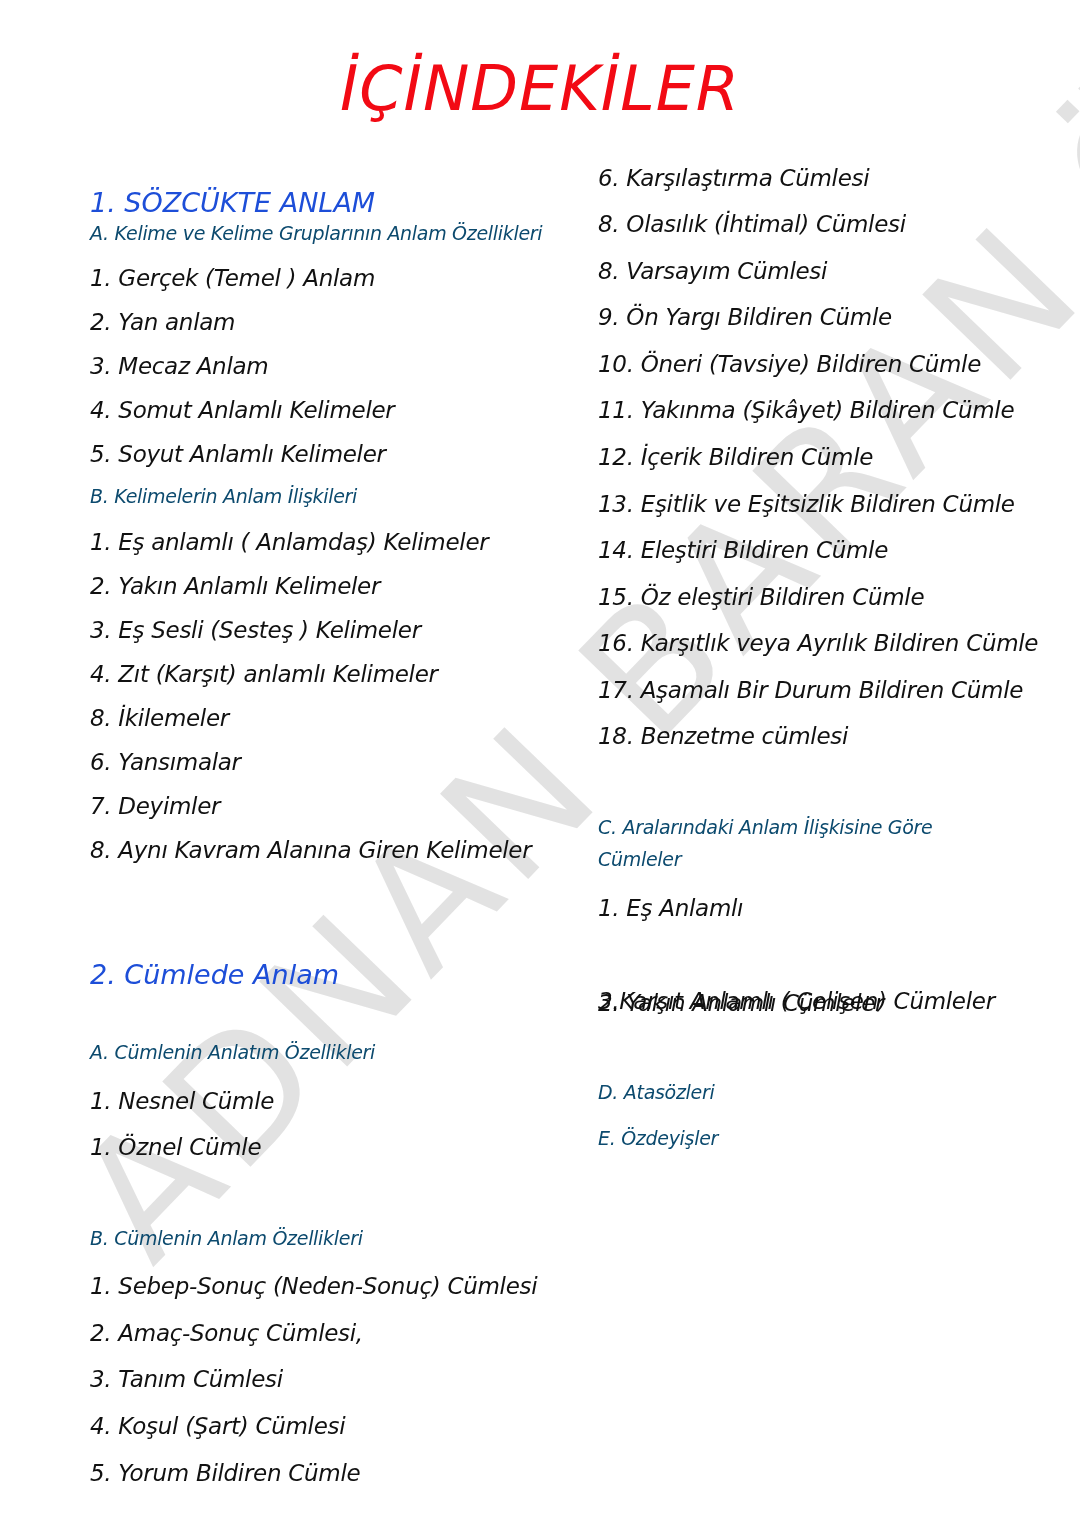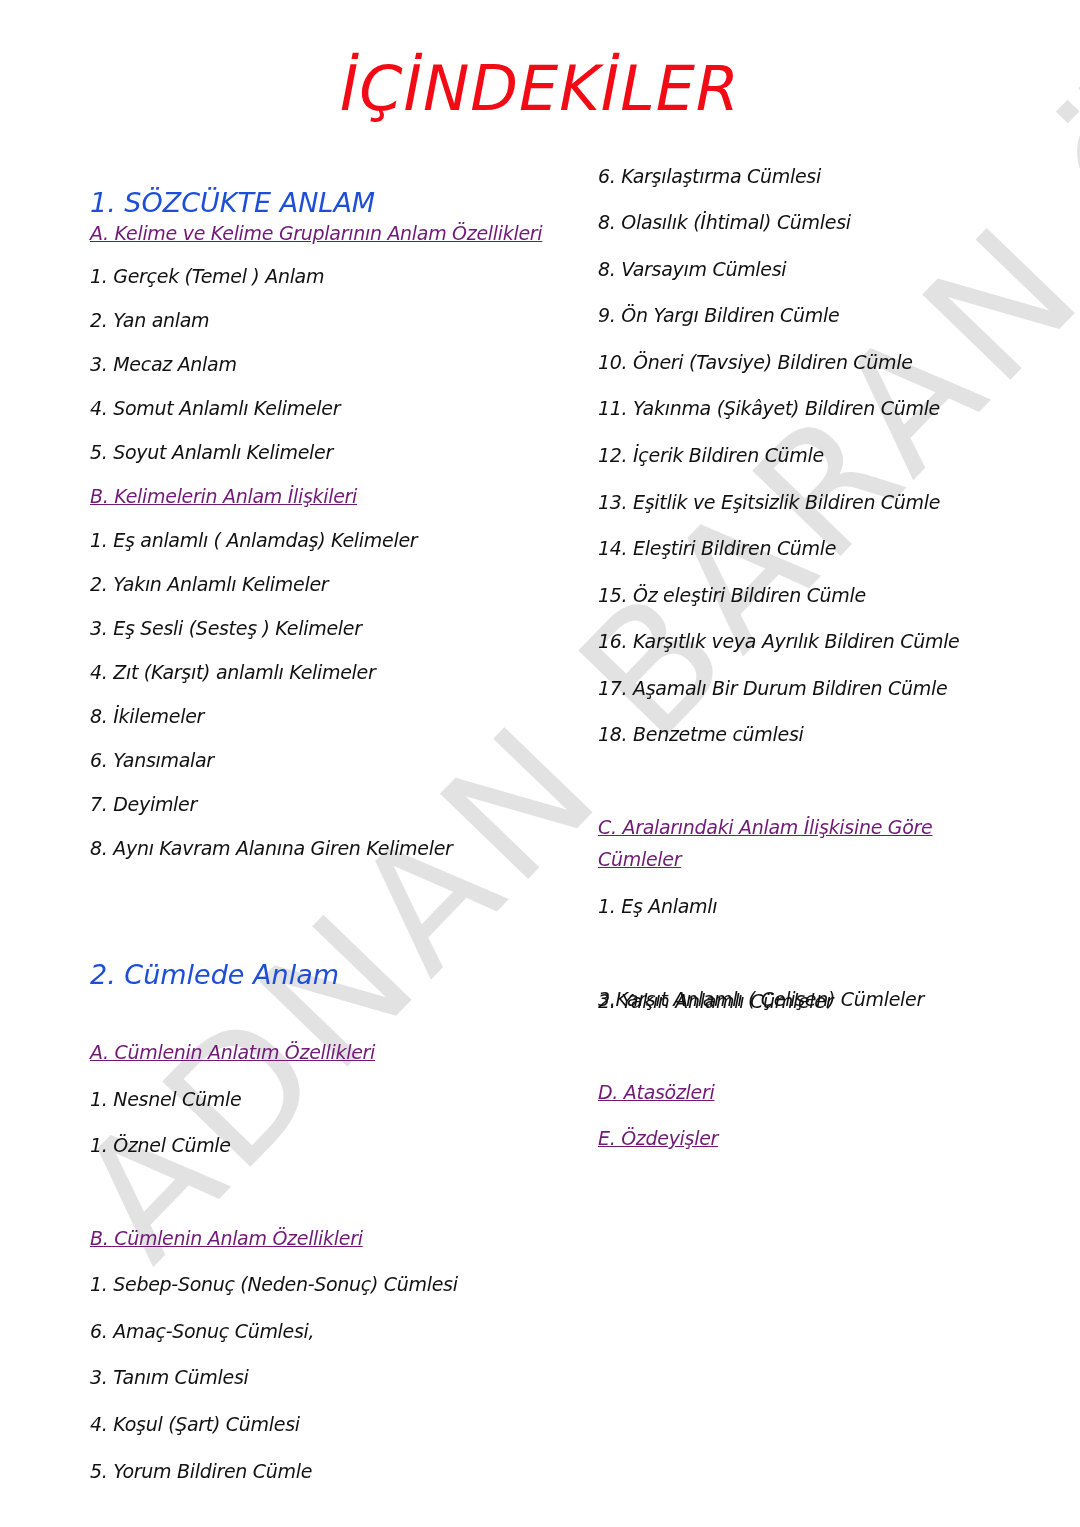--- a/index.html
+++ b/index.html
@@ -11,25 +11,25 @@
       position: absolute; left: 0; right: 0; top: 52px;
       text-align: center; color: #f20a14;
       font-size: 62px; font-style: italic; letter-spacing: 1px;
       font-family: "DejaVu Sans", sans-serif; font-weight: normal;
     }
     .col { position: absolute; }
     .col-left { left: 90px; top: 0; width: 490px; }
     .col-right { left: 598px; top: 0; width: 450px; }
     .line {
       position: absolute; left: 0; white-space: nowrap;
-      font-style: italic; color: #111111; font-size: 19px;
+      font-style: italic; color: #111111; font-size: 23px;
       letter-spacing: -0.3px;
     }
     .sec-red { color: #1d4ed8; font-size: 27px; letter-spacing: 0px; margin-top: 23px; }
-    .sub-blue { color: #701a75; font-size: 19px; text-decoration: underline; }
+    .sub-blue { color: #0c4a6e; font-size: 19px; }
     .watermark {
       position: absolute; left: 40px; top: 1160px;
       transform-origin: 0 0; transform: rotate(-46deg);
       font-size: 168px; color: rgba(150,150,150,0.28);
       font-family: "DejaVu Sans", sans-serif; white-space: nowrap;
       letter-spacing: 10px; pointer-events: none;
     }
   </style>
 </head>
 <body>
@@ -55,21 +55,21 @@
   <div class="line" style="top:749px">6. Yansımalar</div>
   <div class="line" style="top:793px">7. Deyimler</div>
   <div class="line" style="top:837px">8. Aynı Kavram Alanına Giren Kelimeler</div>
 
   <div class="line sec-red" style="top:936px">2. Cümlede Anlam</div>
   <div class="line sub-blue" style="top:1041px">A.  Cümlenin Anlatım Özellikleri</div>
   <div class="line" style="top:1088px">1. Nesnel Cümle</div>
   <div class="line" style="top:1134px">1. Öznel Cümle</div>
   <div class="line sub-blue" style="top:1227px">B. Cümlenin Anlam Özellikleri</div>
   <div class="line" style="top:1273px">1. Sebep-Sonuç (Neden-Sonuç) Cümlesi</div>
-  <div class="line" style="top:1320px">6. Amaç-Sonuç Cümlesi,</div>
+  <div class="line" style="top:1320px">2. Amaç-Sonuç Cümlesi,</div>
   <div class="line" style="top:1366px">3. Tanım Cümlesi</div>
   <div class="line" style="top:1413px">4. Koşul (Şart) Cümlesi</div>
   <div class="line" style="top:1460px">5. Yorum Bildiren Cümle</div>
 </div>
 
 <div class="col col-right">
   <div class="line" style="top:165px">6. Karşılaştırma Cümlesi</div>
   <div class="line" style="top:211px">8. Olasılık (İhtimal) Cümlesi</div>
   <div class="line" style="top:258px">8. Varsayım Cümlesi</div>
   <div class="line" style="top:304px">9. Ön Yargı Bildiren Cümle</div>

